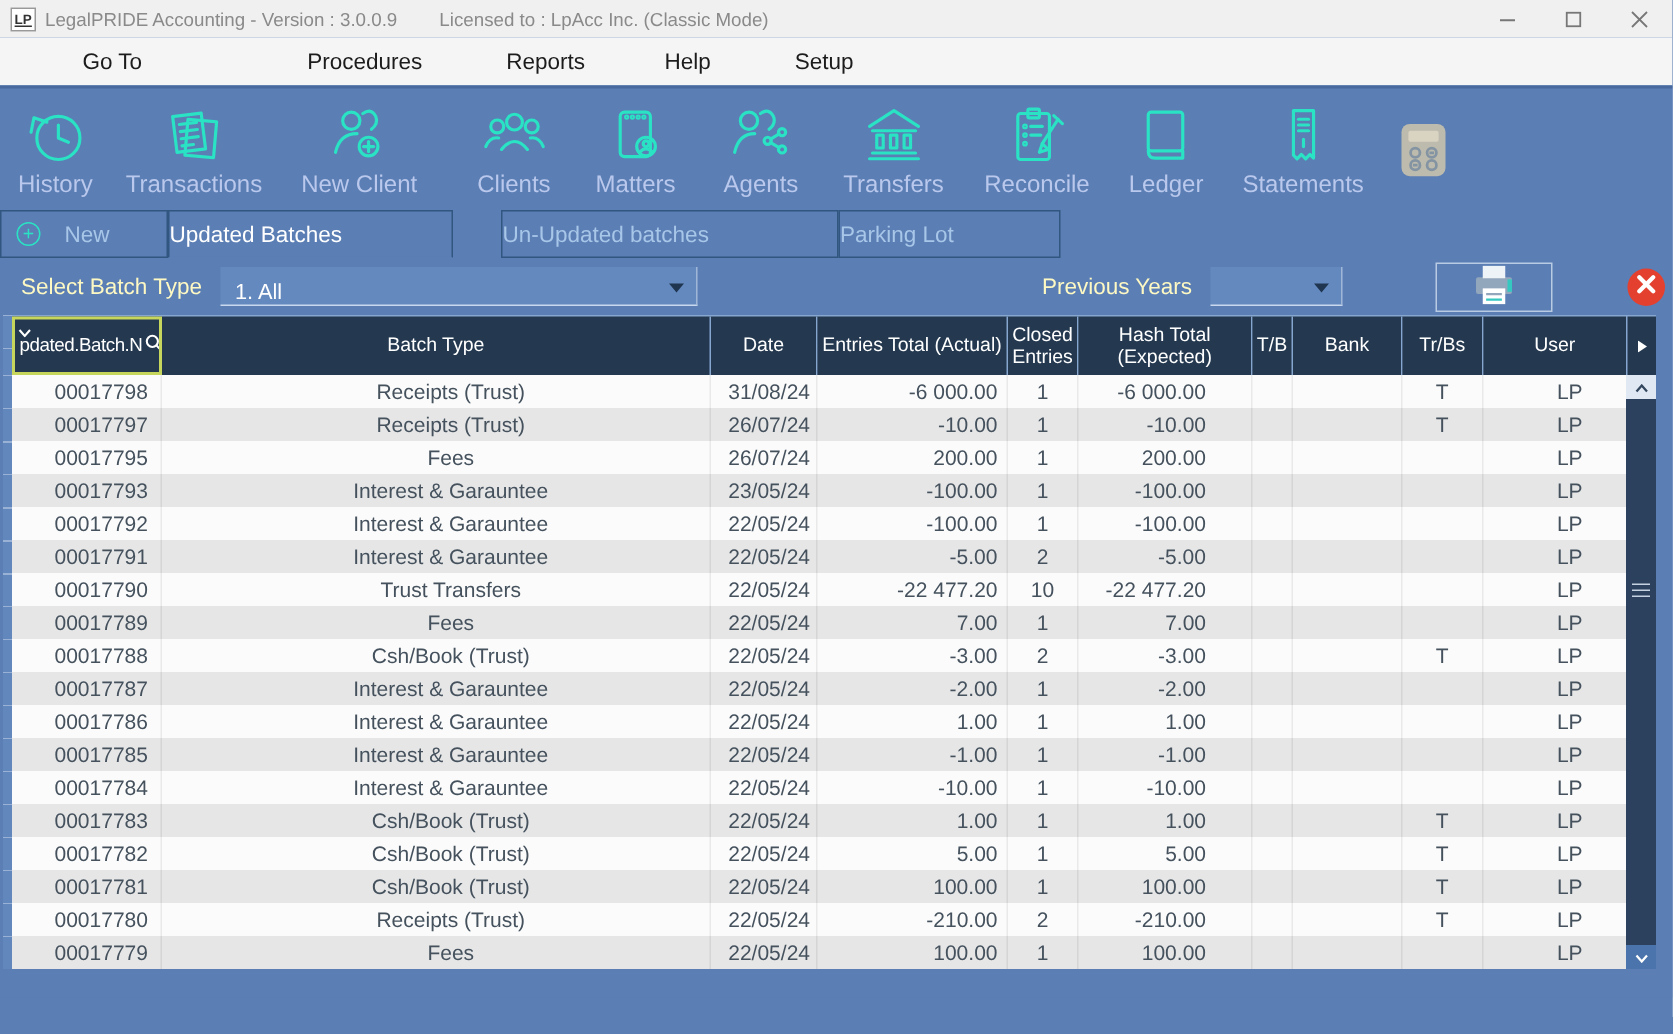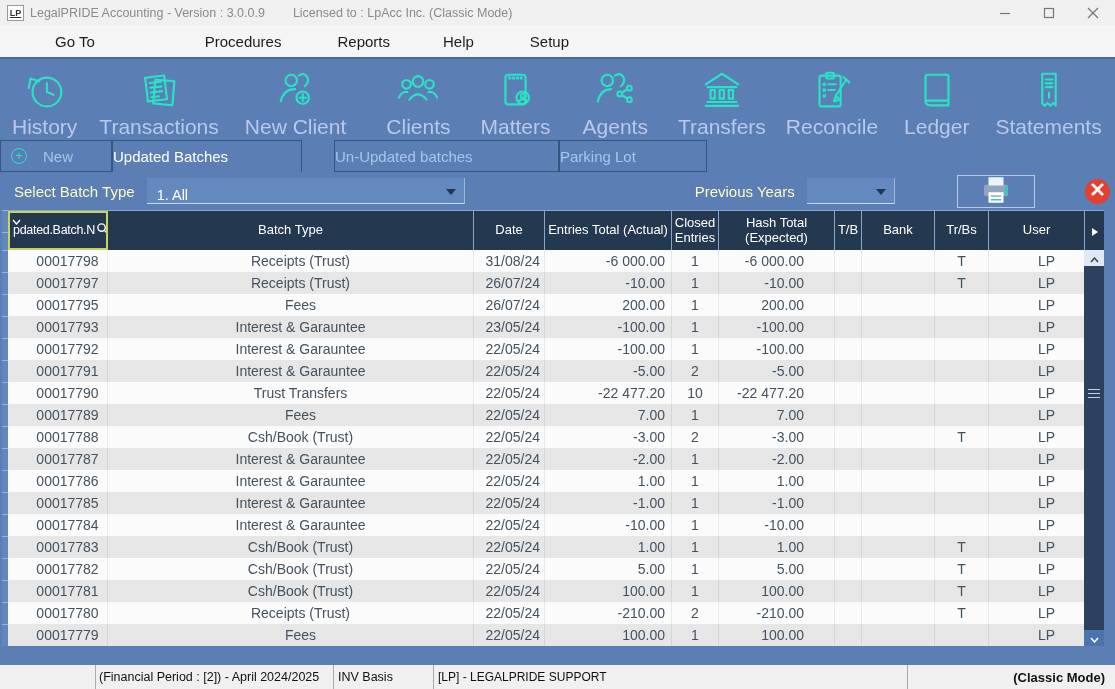--- a/index.html
+++ b/index.html
@@ -22,23 +22,23 @@
   .menu-item { font-size:15px; color:#1c1c1c; white-space:nowrap; cursor:default; }
   .m0{margin-left:55px}.m1{margin-left:110px}.m2{margin-left:56px}.m3{margin-left:53px}.m4{margin-left:56px}
 
   
   .bluearea { height:608px; flex:0 0 608px; background:#5b7eb4; border-top:2px solid #47699e; }
 
   
   .toolbar { height:81px; display:flex; align-items:flex-start; padding-top:9px; }
   .tb-item { display:flex; flex-direction:column; align-items:center; }
   .tb-item svg { display:block; }
-  .tb-label { font-size:21px; color:#b9c8ec; margin-top:1px; white-space:nowrap; }
+  .tb-label { font-size:16px; color:#b9c8ec; margin-top:1px; white-space:nowrap; }
   .g0{margin-left:12px}.g1{margin-left:22px}.g2{margin-left:26px}.g3{margin-left:40px}.g4{margin-left:30px}
-  .g5{margin-left:32px}.g6{margin-left:30px}.g7{margin-left:20px}.g8{margin-left:26px}.g9{margin-left:26px}
+  .g5{margin-left:32px}.g6{margin-left:30px}.g7{margin-left:27px}.g8{margin-left:26px}.g9{margin-left:26px}
   .g10{margin-left:18px; margin-top:10px}
 
   
   .tabs { height:32px; display:flex; }
   .tab { height:32px; border:1px solid #31567f; display:flex; align-items:center; justify-content:flex-start;
     font-size:15px; color:#a7c6e8; gap:8px; }
   .tab.active { color:#ffffff; border-bottom-color:#5b7eb4; }
   .tab-new { width:112px; justify-content:flex-start; padding-left:10px; gap:16px; }
   .tab-upd { width:190px; }
   .tab-unupd { width:225px;margin-left:32px; }
@@ -649,21 +649,14 @@
             <svg width="9" height="6" viewBox="0 0 9 6">
                 <polyline points="1,1 4.5,5 8,1" fill="none" stroke="#fff" stroke-width="1.5"></polyline>
               </svg>
           </span>
         </div>
       </div>
     </div>
 
   </div>
 
-  <div class="statusbar">
-    <div class="sb-sec sb0"></div>
-    <div class="sb-sec sb1">(Financial Period :  [2]) - April 2024/2025</div>
-    <div class="sb-sec sb2">INV Basis</div>
-    <div class="sb-sec sb3">[LP] - LEGALPRIDE SUPPORT</div>
-    <div class="sb-sec sb4">(Classic Mode)</div>
-  </div>
 
 </div>
 
 </body></html>

